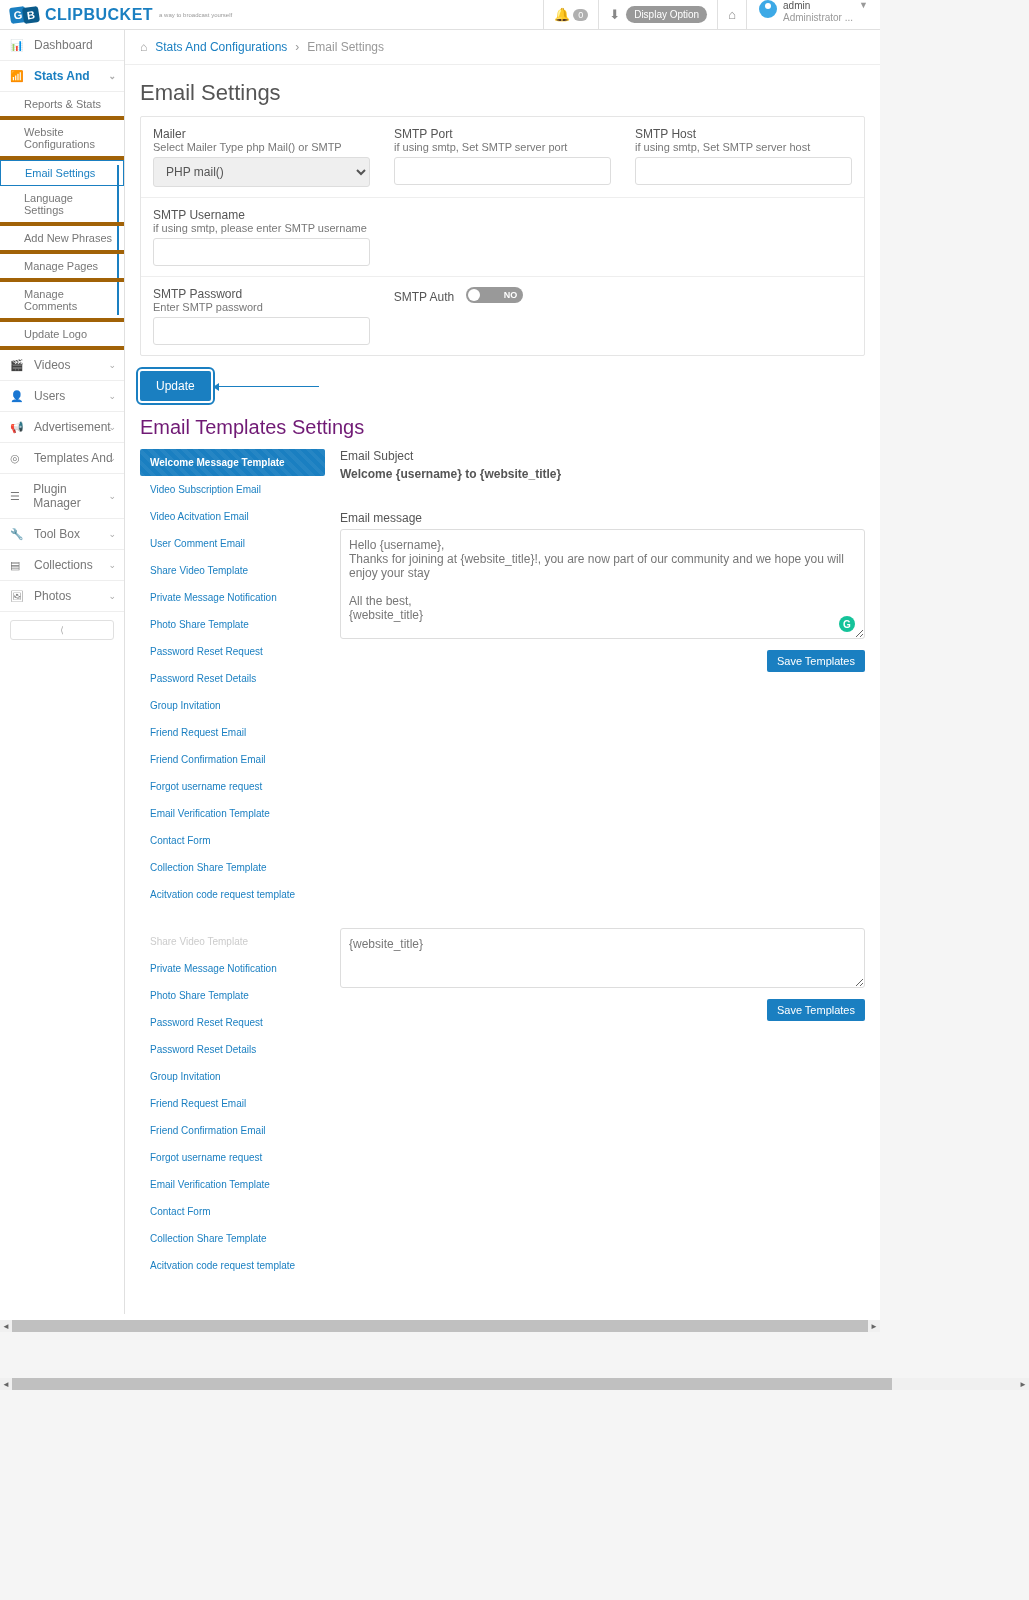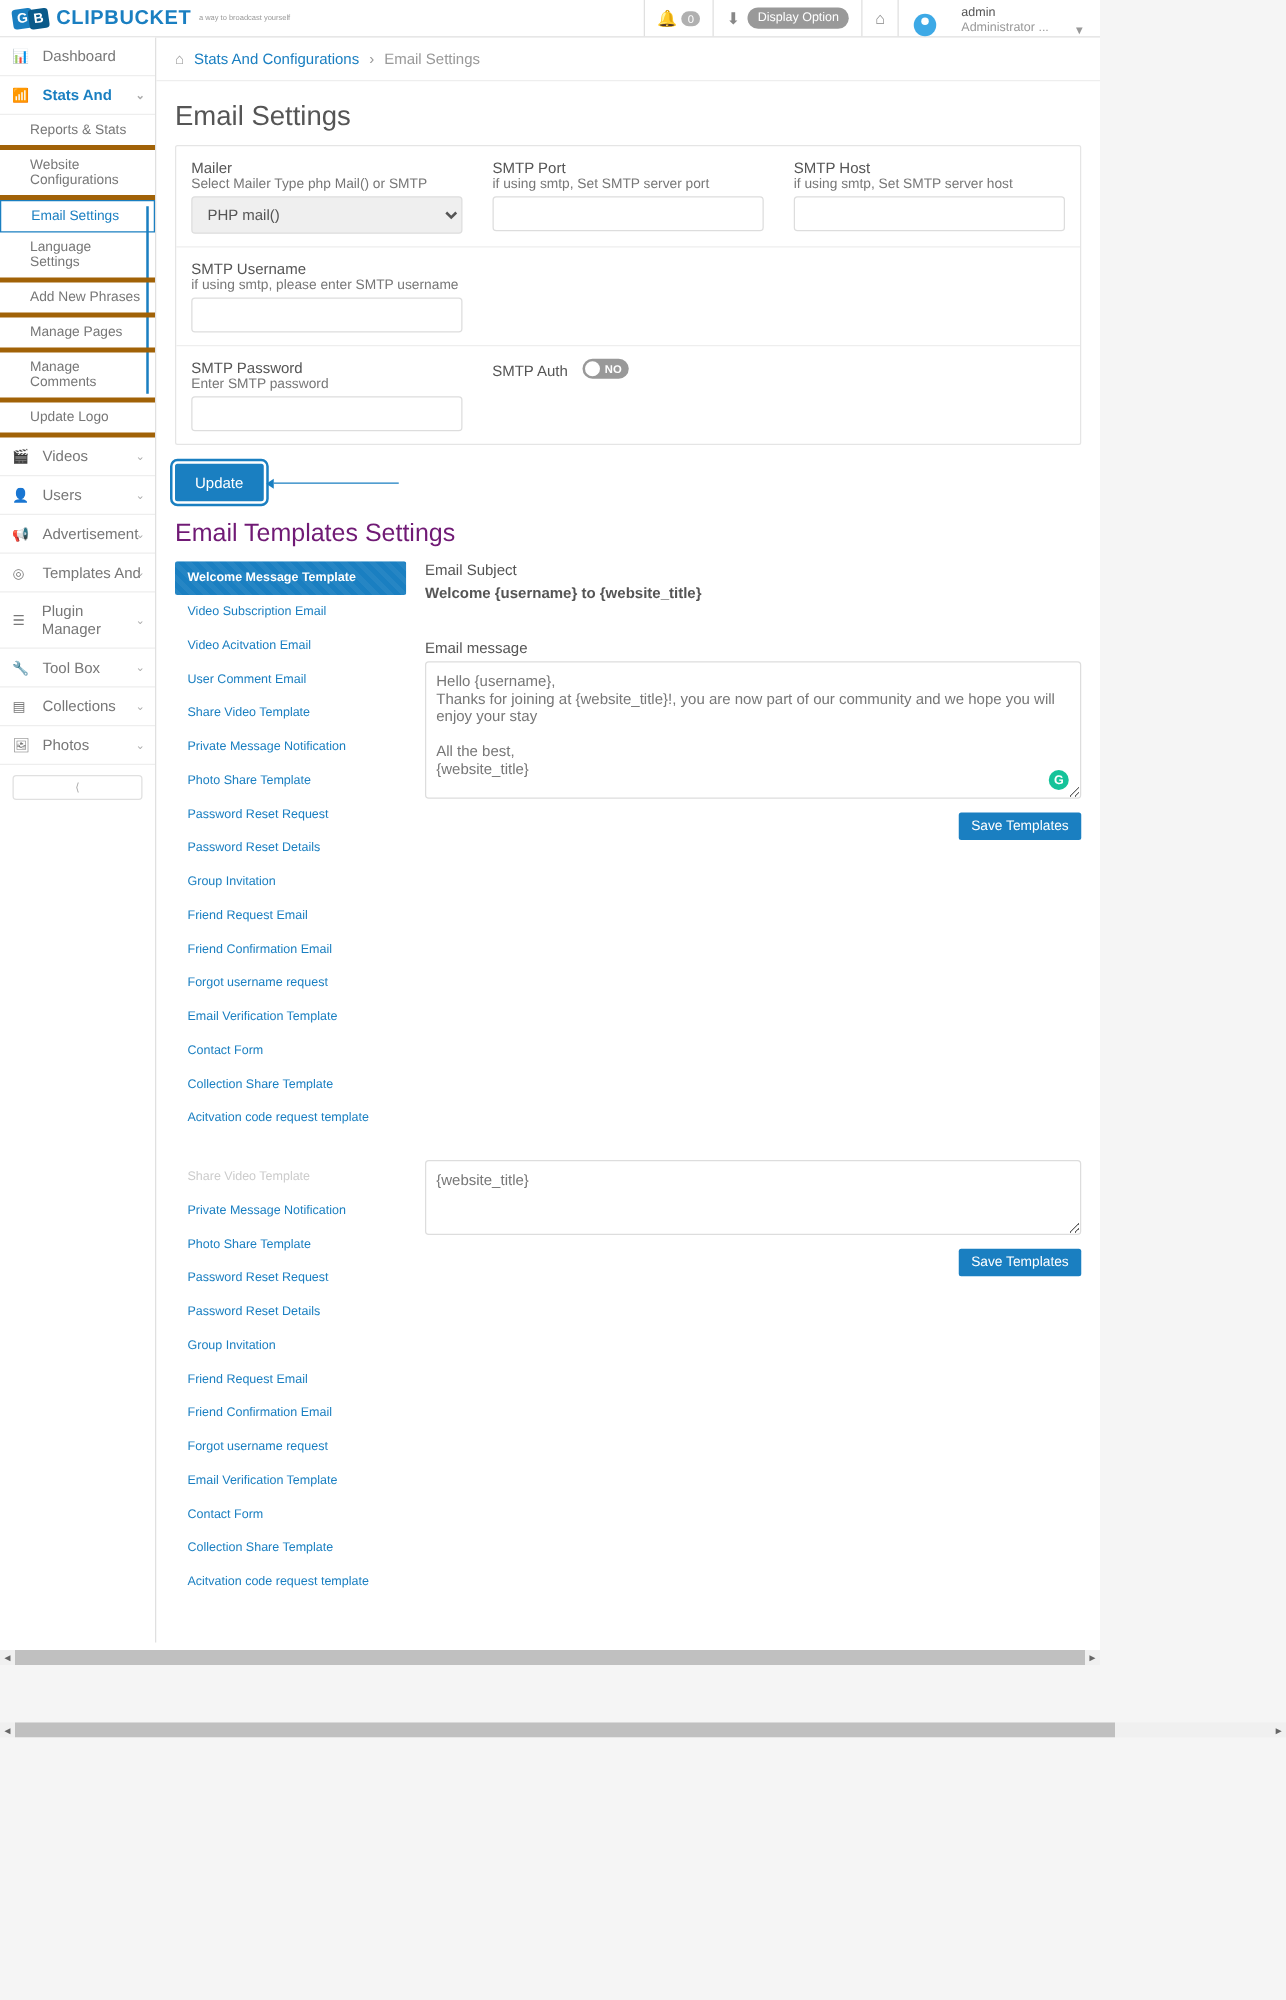--- a/index.html
+++ b/index.html
@@ -10,21 +10,21 @@
 .logo-icon { display: flex; }
 .logo-g, .logo-b { width: 16px; height: 16px; border-radius: 3px; color: #fff; font-weight: bold; font-size: 11px; display: flex; align-items: center; justify-content: center; transform: rotate(-8deg); }
 .logo-g { background: #1a7fc1; }
 .logo-b { background: #0a5a8a; margin-left: -3px; }
 .logo-text { font-size: 16px; font-weight: bold; color: #1a7fc1; letter-spacing: 0.5px; margin-left: 4px; }
 .logo-sub { font-size: 6px; color: #999; margin-left: 4px; }
 .topbar-right { display: flex; align-items: center; height: 100%; }
 .top-item { border-left: 1px solid #e0e0e0; height: 100%; display: flex; align-items: center; padding: 0 10px; color: #888; }
 .bell-badge { background: #b0b0b0; color: #fff; border-radius: 8px; font-size: 9px; padding: 1px 5px; margin-left: 3px; }
 .display-opt { background: #999; color: #fff; font-size: 10px; padding: 3px 8px; border-radius: 10px; }
-.user-section { display: flex; align-items: flex-end; gap: 20px; padding: 0 12px; }
+.user-section { display: flex; align-items: flex-start; gap: 6px; padding: 0 12px; }
 .avatar { width: 18px; height: 18px; background: #3da9e6; border-radius: 50%; position: relative; }
 .avatar::after { content: ''; position: absolute; width: 6px; height: 6px; background: #fff; border-radius: 50%; top: 3px; left: 6px; }
 .user-text { font-size: 10px; line-height: 1.2; }
 .user-text .name { color: #555; }
 .user-text .role { color: #999; }
 .caret { font-size: 9px; color: #999; }
 .main { display: flex; }
 .sidebar { width: 125px; border-right: 1px solid #e0e0e0; background: #fff; }
 .nav-item { display: flex; align-items: center; padding: 8px 10px; border-bottom: 1px solid #eee; font-size: 12px; color: #777; cursor: pointer; position: relative; }
 .nav-item .icon { width: 16px; margin-right: 8px; font-size: 11px; }
@@ -39,21 +39,21 @@
 .breadcrumb a { color: #1a7fc1; text-decoration: none; }
 .page-body { padding: 15px; }
 h1 { font-size: 22px; font-weight: 400; color: #555; margin-bottom: 10px; }
 .panel { border: 1px solid #e5e5e5; border-radius: 2px; }
 .panel-row { display: flex; border-bottom: 1px solid #eee; }
 .panel-row:last-child { border-bottom: none; }
 .field { flex: 1; padding: 10px 12px; }
 .field label { font-size: 12px; color: #555; display: block; }
 .field .hint { font-size: 11px; color: #777; display: block; margin-bottom: 4px; }
 .field input, .field select { width: 100%; padding: 6px 8px; border: 1px solid #ddd; border-radius: 3px; font-size: 12px; color: #555; }
-.toggle-no { display: inline-flex; align-items: center; background: #999; border-radius: 10px; padding: 2px 6px 2px 2px; color: #fff; font-size: 9px; font-weight: bold; }
+.toggle-no { display: inline-flex; align-items: center; background: #999; border-radius: 10px; padding: 2px 6px 2px 2px; color: #fff; font-size: 9px; font-weight: bold; gap: 20px; }
 .toggle-no .knob { width: 12px; height: 12px; background: #fff; border-radius: 50%; margin-right: 4px; }
 .update-wrap { margin: 15px 0; display: flex; align-items: center; gap: 8px; }
 .update-btn { background: #1a7fc1; color: #fff; border: 2px solid #1a7fc1; outline: 2px solid #1a7fc1; outline-offset: 2px; padding: 6px 14px; font-size: 12px; border-radius: 2px; cursor: pointer; }
 .arrow-to-btn { width: 100px; height: 1px; background: #1a7fc1; position: relative; }
 .arrow-to-btn::before { content: ''; position: absolute; left: -6px; top: -3px; border-right: 6px solid #1a7fc1; border-top: 4px solid transparent; border-bottom: 4px solid transparent; }
 h2 { font-size: 20px; font-weight: 400; color: #701a75; margin: 10px 0; }
 .templates { display: flex; gap: 15px; }
 .tpl-list { width: 185px; }
 .tpl-item { padding: 8px 10px; font-size: 10px; color: #1a7fc1; cursor: pointer; }
 .tpl-item.active { background: #1a7fc1; background-image: repeating-linear-gradient(45deg, rgba(255,255,255,0.05) 0 4px, transparent 4px 8px); color: #fff; font-weight: bold; border-radius: 2px; }

